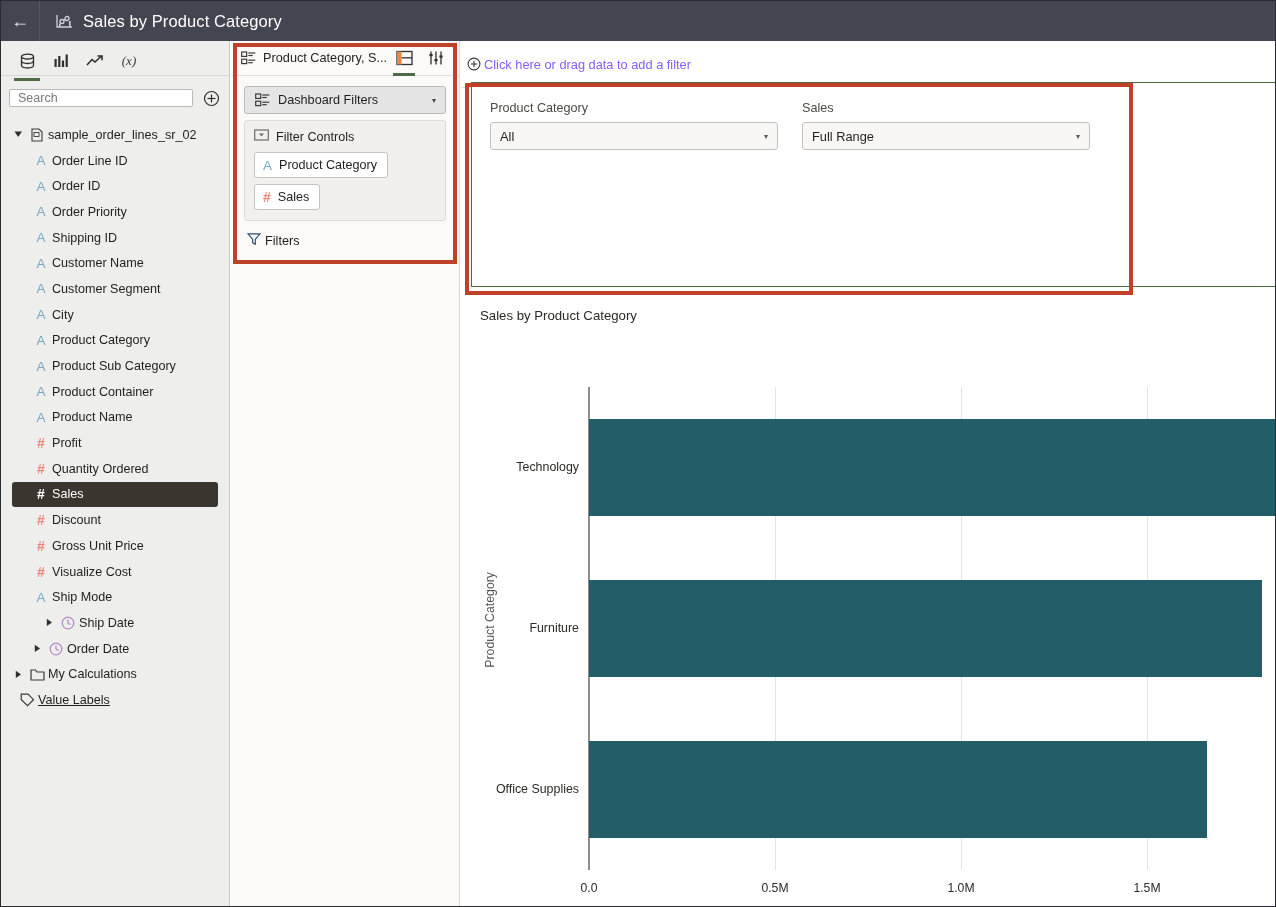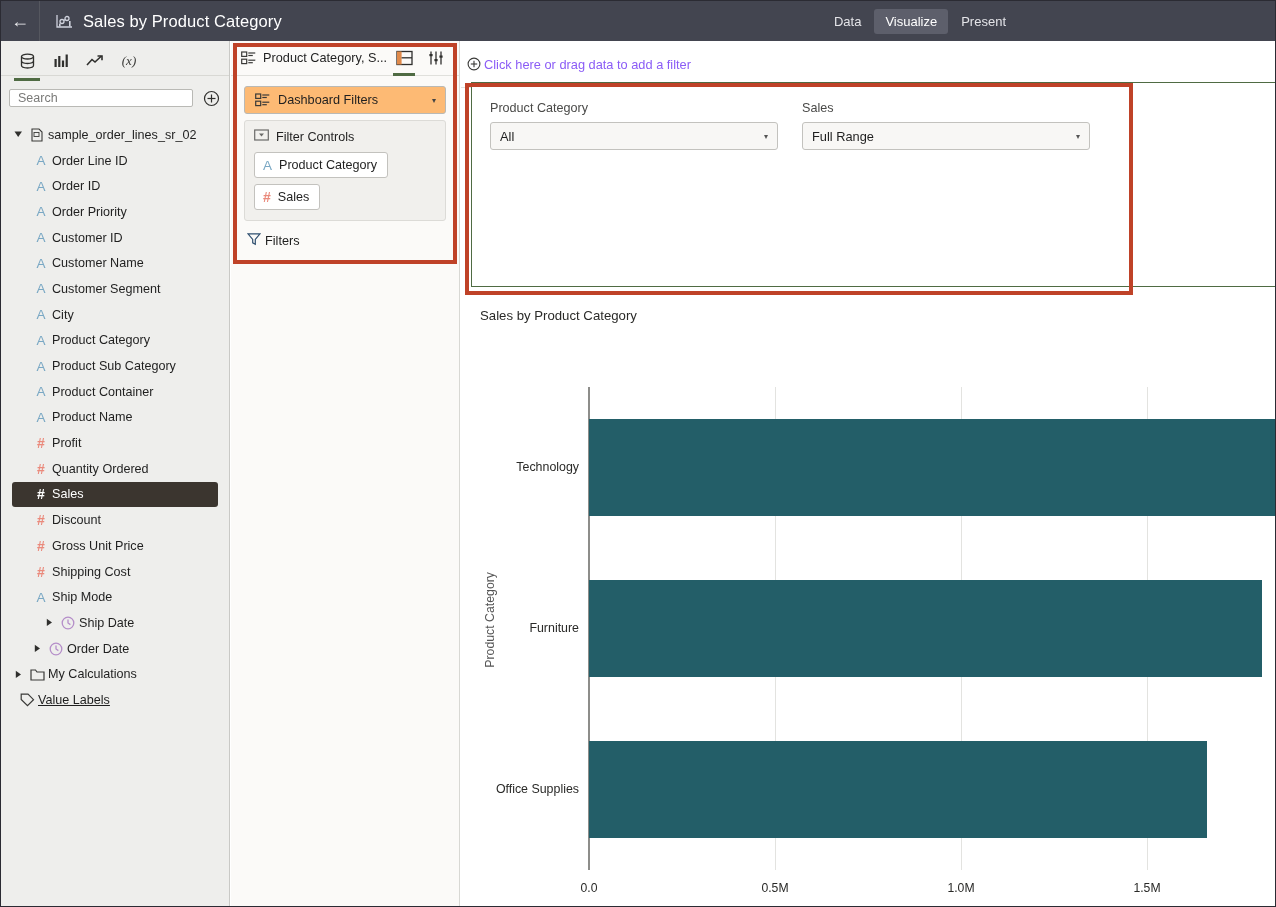--- a/index.html
+++ b/index.html
@@ -132,21 +132,21 @@
     width: 30px; height: 30px; margin-left: 2px;
     display: flex; align-items: center; justify-content: center;
     cursor: pointer; position: relative;
   }
   .mp-tab-btn.active::after {
     content: ""; position: absolute; left: 4px; right: 4px; bottom: -3px;
     height: 3px; background: #4f6b43;
   }
   .mp-body { padding: 10px 13px 0 13px; }
   .mp-select {
-    height: 28px; background: #fdba74; border: 1px solid #b9b9b5;
+    height: 28px; background: #e5e5e5; border: 1px solid #b9b9b5;
     border-radius: 3px; display: flex; align-items: center;
     padding: 0 9px; gap: 8px; font-size: 12.7px; color: #1f1f1f;
     cursor: pointer;
   }
   .mp-select .caret { margin-left: auto; font-size: 8px; color: #444; }
   .mp-group {
     margin-top: 6px;
     background: #f1f0ed; border: 1px solid #dcdbd7; border-radius: 3px;
     padding: 8px 9px 10px 9px;
   }
@@ -251,25 +251,20 @@
       <svg width="17" height="15" viewBox="0 0 17 15">
         <path d="M1 1 V13 H16" stroke="#cfd2dd" stroke-width="1.3" fill="none"></path>
         <circle cx="6" cy="7.5" r="2" fill="none" stroke="#cfd2dd" stroke-width="1.3"></circle>
         <circle cx="11" cy="4.5" r="2" fill="none" stroke="#cfd2dd" stroke-width="1.3"></circle>
         <line x1="7.6" y1="6.6" x2="9.4" y2="5.4" stroke="#cfd2dd" stroke-width="1.2"></line>
         <rect x="3" y="9.5" width="1.6" height="3" fill="#cfd2dd"></rect>
         <rect x="13" y="7" width="1.6" height="5.5" fill="#cfd2dd"></rect>
       </svg>
     </div>
     <div class="tb-title">Sales by Product Category</div>
-    <div class="tb-modes">
-      <div class="tb-mode">Data</div>
-      <div class="tb-mode active">Visualize</div>
-      <div class="tb-mode">Present</div>
-    </div>
   </div>
 
   <div class="leftpanel">
     <div class="lp-tabs">
       <div class="lp-tab active">
         <svg width="17" height="17" viewBox="0 0 17 17">
           <ellipse cx="8.5" cy="3.6" rx="6" ry="2.4" fill="none" stroke="#2f2f2d" stroke-width="1.3"></ellipse>
           <path d="M2.5 3.6 V12.6 c0 1.3 2.7 2.4 6 2.4 s6-1.1 6-2.4 V3.6" fill="none" stroke="#2f2f2d" stroke-width="1.3"></path>
           <path d="M2.5 8.1 c0 1.3 2.7 2.4 6 2.4 s6-1.1 6-2.4" fill="none" stroke="#2f2f2d" stroke-width="1.3"></path>
         </svg>
@@ -326,21 +321,21 @@
         <div class="tree-row" style="padding-left: 29px;">
           <span class="tree-ico ico-attr">A</span>
           <span class="tree-label">Order ID</span>
         </div>
         <div class="tree-row" style="padding-left: 29px;">
           <span class="tree-ico ico-attr">A</span>
           <span class="tree-label">Order Priority</span>
         </div>
         <div class="tree-row" style="padding-left: 29px;">
           <span class="tree-ico ico-attr">A</span>
-          <span class="tree-label">Customer ID</span>
+          <span class="tree-label">Shipping ID</span>
         </div>
         <div class="tree-row" style="padding-left: 29px;">
           <span class="tree-ico ico-attr">A</span>
           <span class="tree-label">Customer Name</span>
         </div>
         <div class="tree-row" style="padding-left: 29px;">
           <span class="tree-ico ico-attr">A</span>
           <span class="tree-label">Customer Segment</span>
         </div>
         <div class="tree-row" style="padding-left: 29px;">
@@ -378,21 +373,21 @@
         <div class="tree-row" style="padding-left: 29px;">
           <span class="tree-ico ico-meas">#</span>
           <span class="tree-label">Discount</span>
         </div>
         <div class="tree-row" style="padding-left: 29px;">
           <span class="tree-ico ico-meas">#</span>
           <span class="tree-label">Gross Unit Price</span>
         </div>
         <div class="tree-row" style="padding-left: 29px;">
           <span class="tree-ico ico-meas">#</span>
-          <span class="tree-label">Shipping Cost</span>
+          <span class="tree-label">Visualize Cost</span>
         </div>
         <div class="tree-row" style="padding-left: 29px;">
           <span class="tree-ico ico-attr">A</span>
           <span class="tree-label">Ship Mode</span>
         </div>
         <div class="tree-row" style="padding-left: 41px;">
           <span class="tree-arrow">
             <svg width="9" height="9" viewBox="0 0 9 9">
               <path d="M1.8 0.8 L7 4.4 L1.8 8 Z" fill="#2f2f2d"></path>
             </svg>

